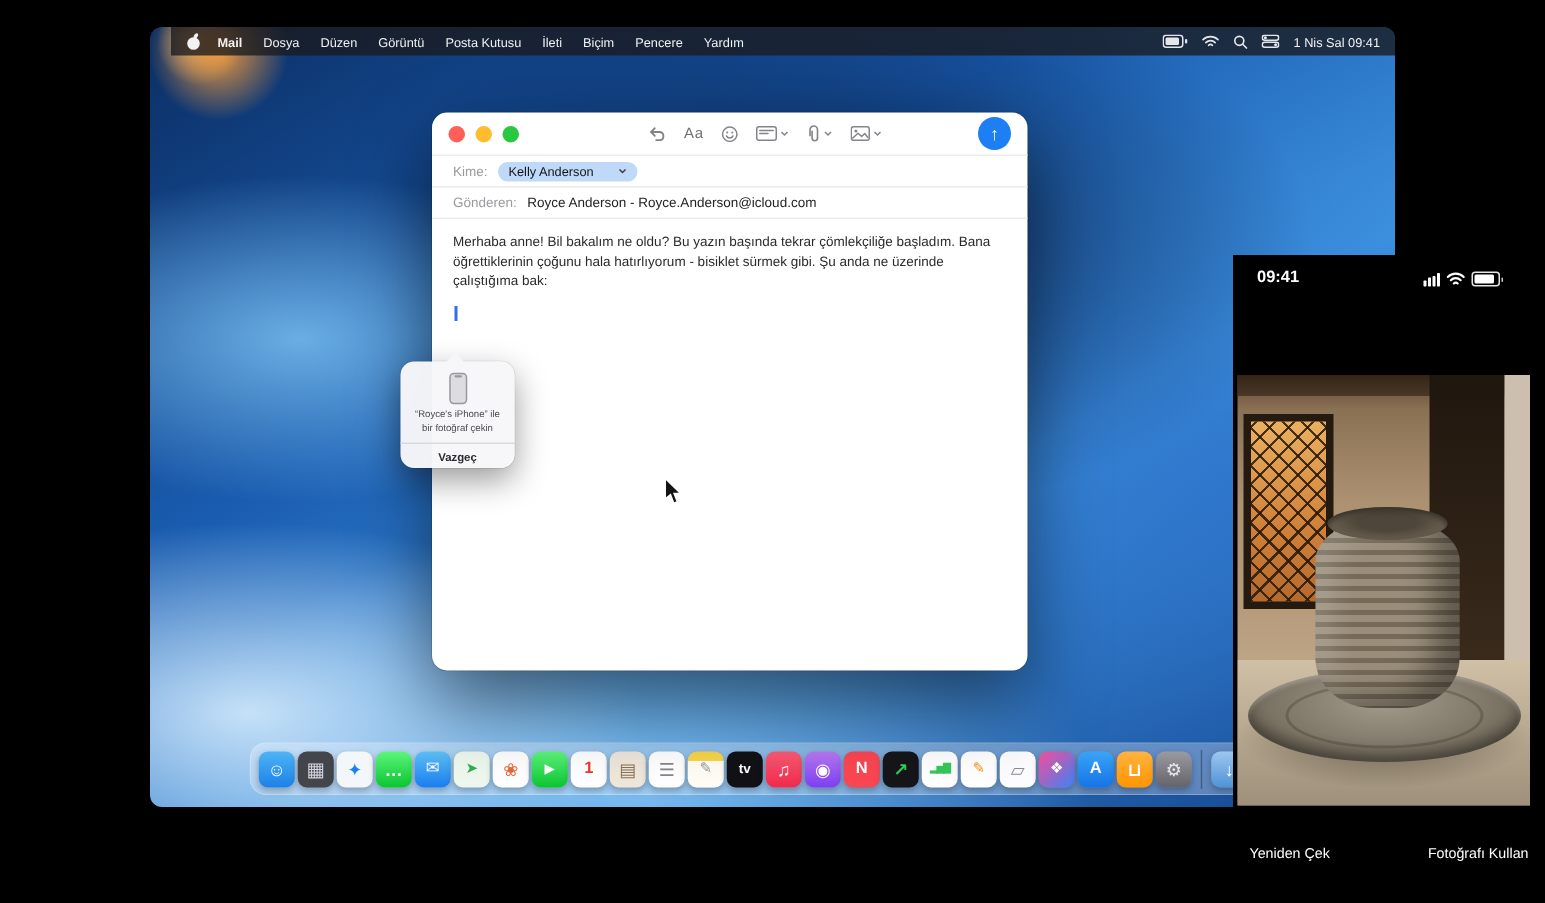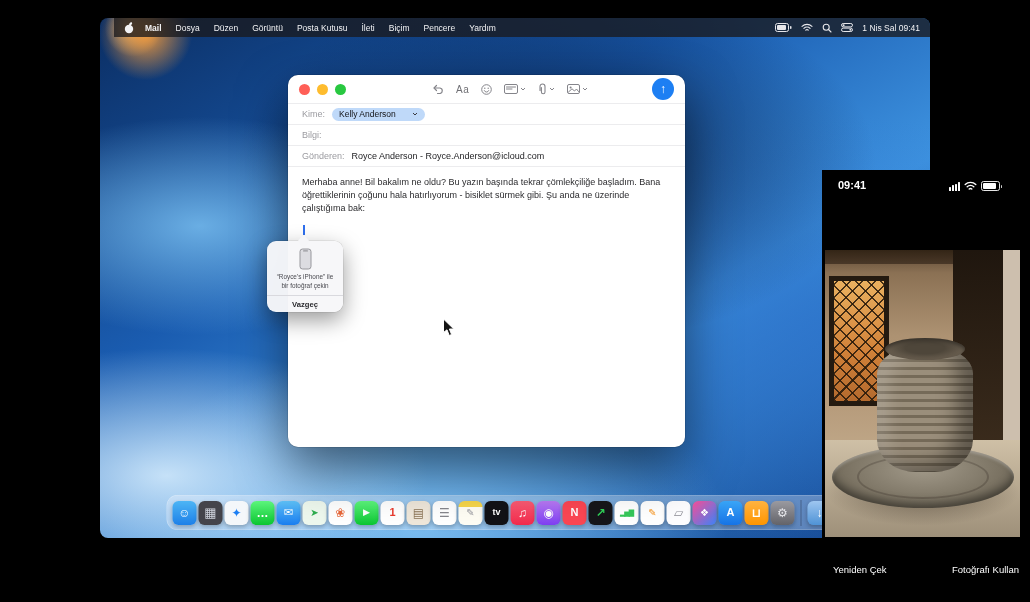--- a/index.html
+++ b/index.html
@@ -277,23 +277,20 @@
       <div class="mw-row">
         <span class="lbl">Kime:</span>
         <span class="token">
           <span>Kelly Anderson</span>
           <svg width="6" height="4" viewBox="0 0 6 4" fill="none" stroke="#3a3a40" stroke-width="1">
               <path d="M1 1 L3 3 L5 1"></path>
             </svg>
         </span>
       </div>
       <div class="mw-row">
-        <span class="lbl">Bilgi:</span>
-      </div>
-      <div class="mw-row">
         <span class="lbl">Gönderen:</span>
         <span class="val">Royce Anderson - Royce.Anderson@icloud.com</span>
       </div>
 
       <div class="mw-body" style="border-top:1px solid #ececee;">
         <div class="body-text">Merhaba anne! Bil bakalım ne oldu? Bu yazın başında tekrar çömlekçiliğe başladım. Bana öğrettiklerinin çoğunu hala hatırlıyorum - bisiklet sürmek gibi. Şu anda ne üzerinde çalıştığıma bak:</div>
         <div class="caret"></div>
       </div>
     </div>
 

